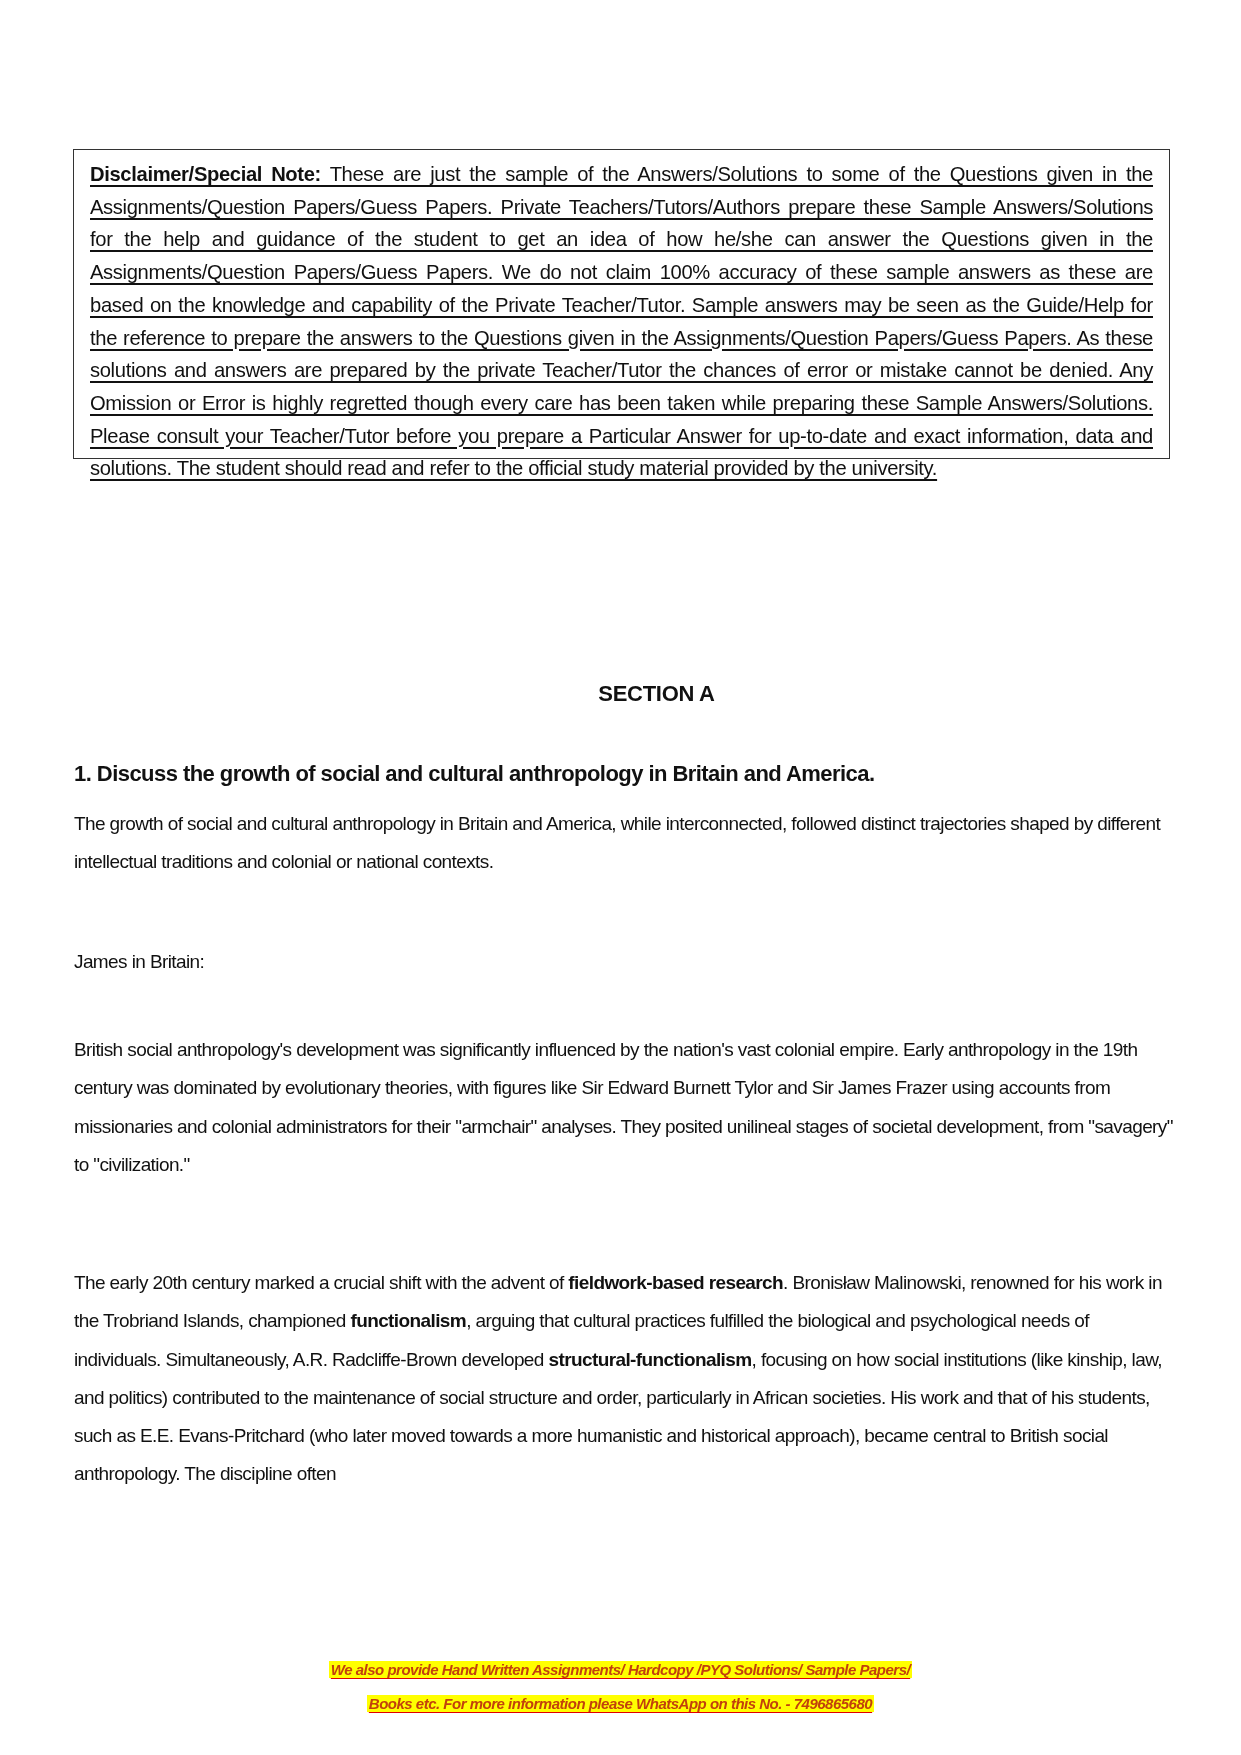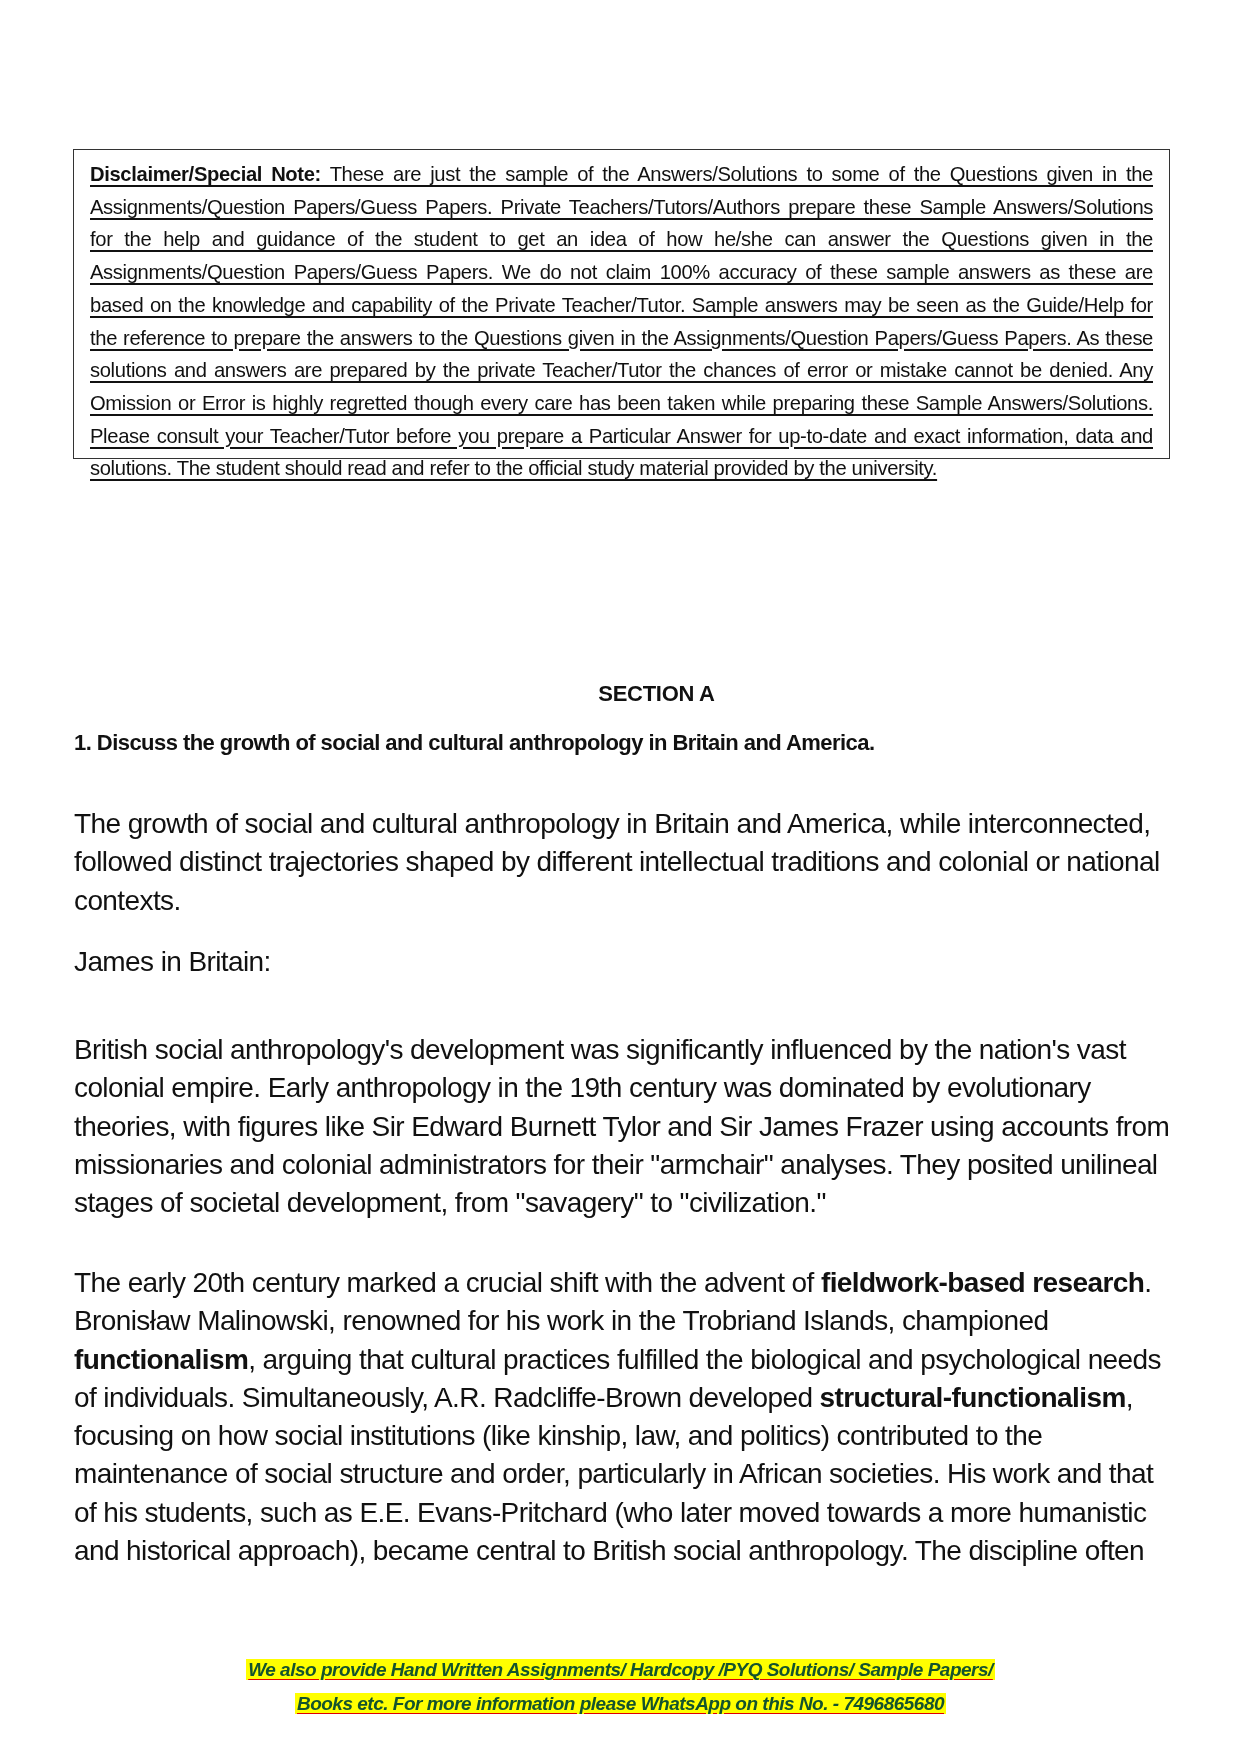--- a/index.html
+++ b/index.html
@@ -16,35 +16,35 @@
     margin: 0; font-size: 20.2px; line-height: 32.7px; text-align: justify;
     text-decoration: underline; text-decoration-thickness: 1.5px; text-underline-offset: 4px;
     letter-spacing: -0.35px;
   }
   .disclaimer b { font-weight: bold; }
   .section-title {
     position: absolute; left: 0; width: 1241px; top: 681px; text-align: center;
     font-weight: bold; font-size: 22px; letter-spacing: -0.3px; margin-left: 36px;
   }
   .question {
-    position: absolute; left: 74px; top: 730px; font-weight: bold; font-size: 22px; letter-spacing: -0.55px;
+    position: absolute; left: 74px; top: 761px; font-weight: bold; font-size: 22px; letter-spacing: -0.55px;
   }
   .para {
     position: absolute; left: 74px; width: 1100px; margin: 0;
-    font-size: 28px; line-height: 38.3px; letter-spacing: -0.6px;
+    font-size: 19px; line-height: 38.3px; letter-spacing: -0.6px;
   }
   .para b { font-weight: bold; }
   .p1 { top: 805px; }
   .p2 { top: 943px; }
   .p3 { top: 1005px; margin-top: 26px; }
   .p4 { top: 1264px; }
   .footer {
     position: absolute; left: 0; width: 1241px; top: 1653px; text-align: center;
-    font-style: italic; font-weight: bold; font-size: 19px; line-height: 34px;
-    color: #14532d; letter-spacing: -0.5px;
+    font-style: italic; font-weight: bold; font-size: 15px; line-height: 34px;
+    color: #c2410c; letter-spacing: -0.5px;
   }
   .footer span {
     background: #ffff00; text-decoration: underline; text-decoration-color: #e00000;
     text-underline-offset: 3px; padding: 0 2px;
   }
 </style>
 </head>
 <body>
 
 <div class="disclaimer">

